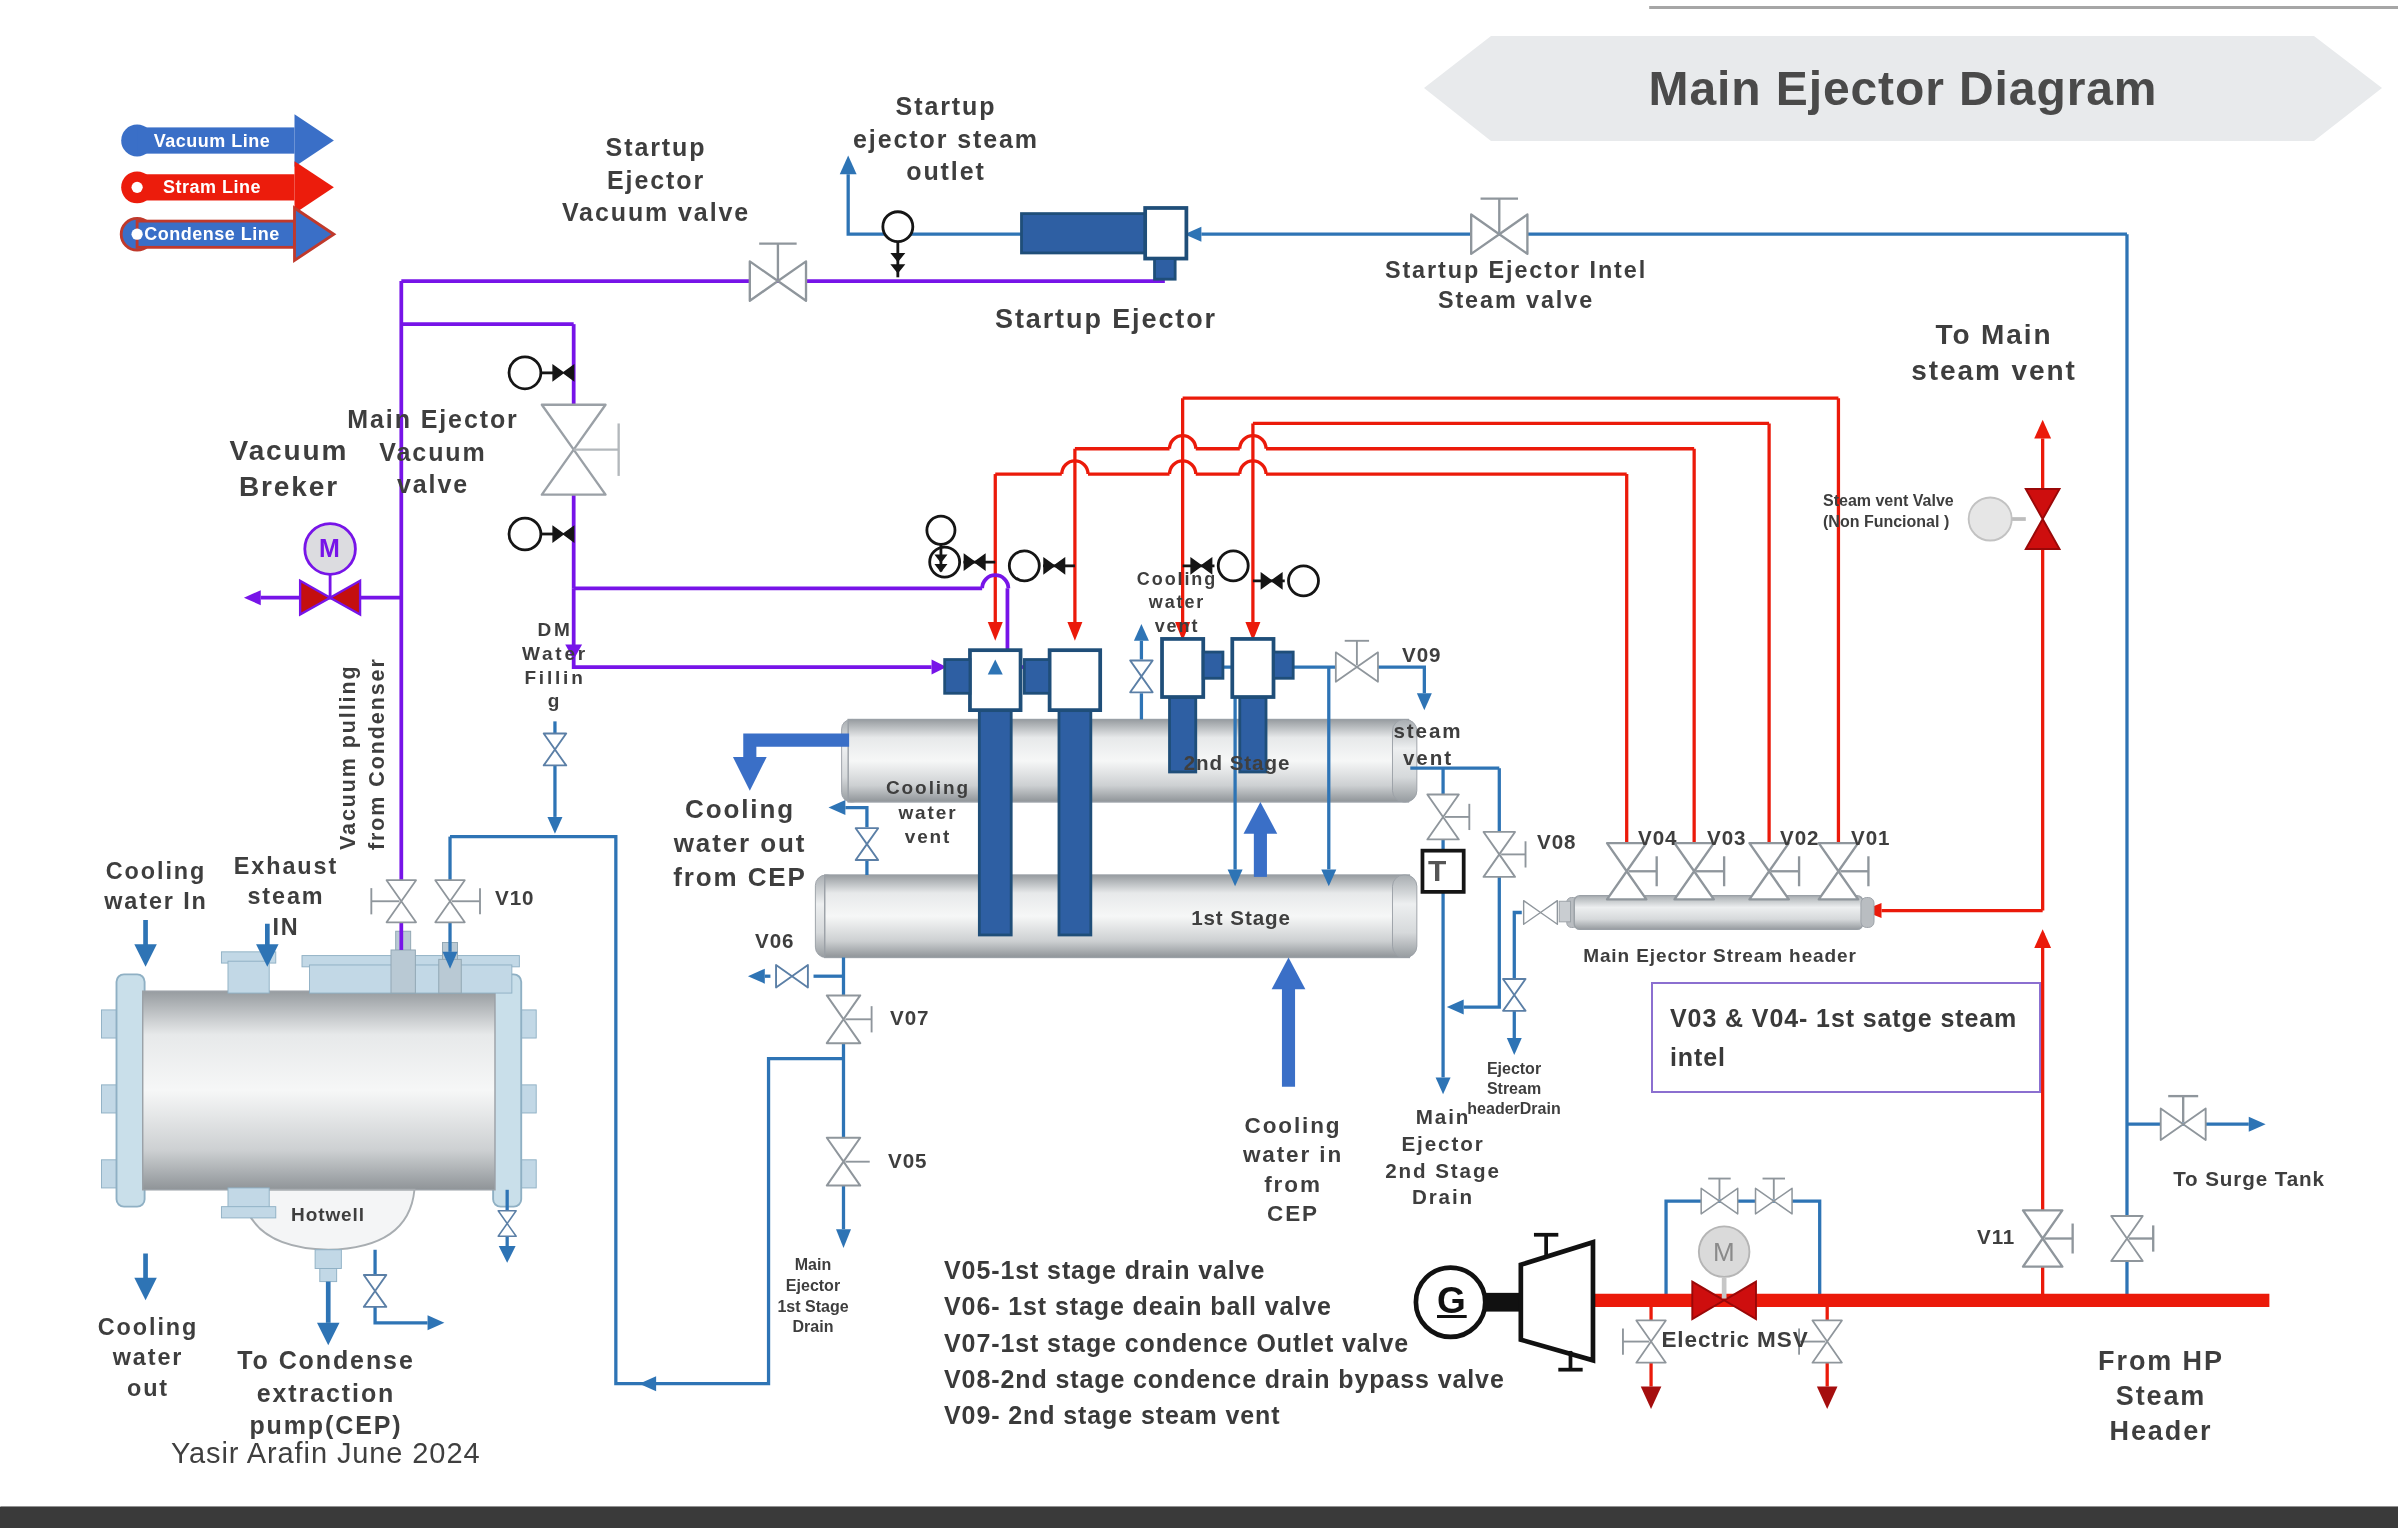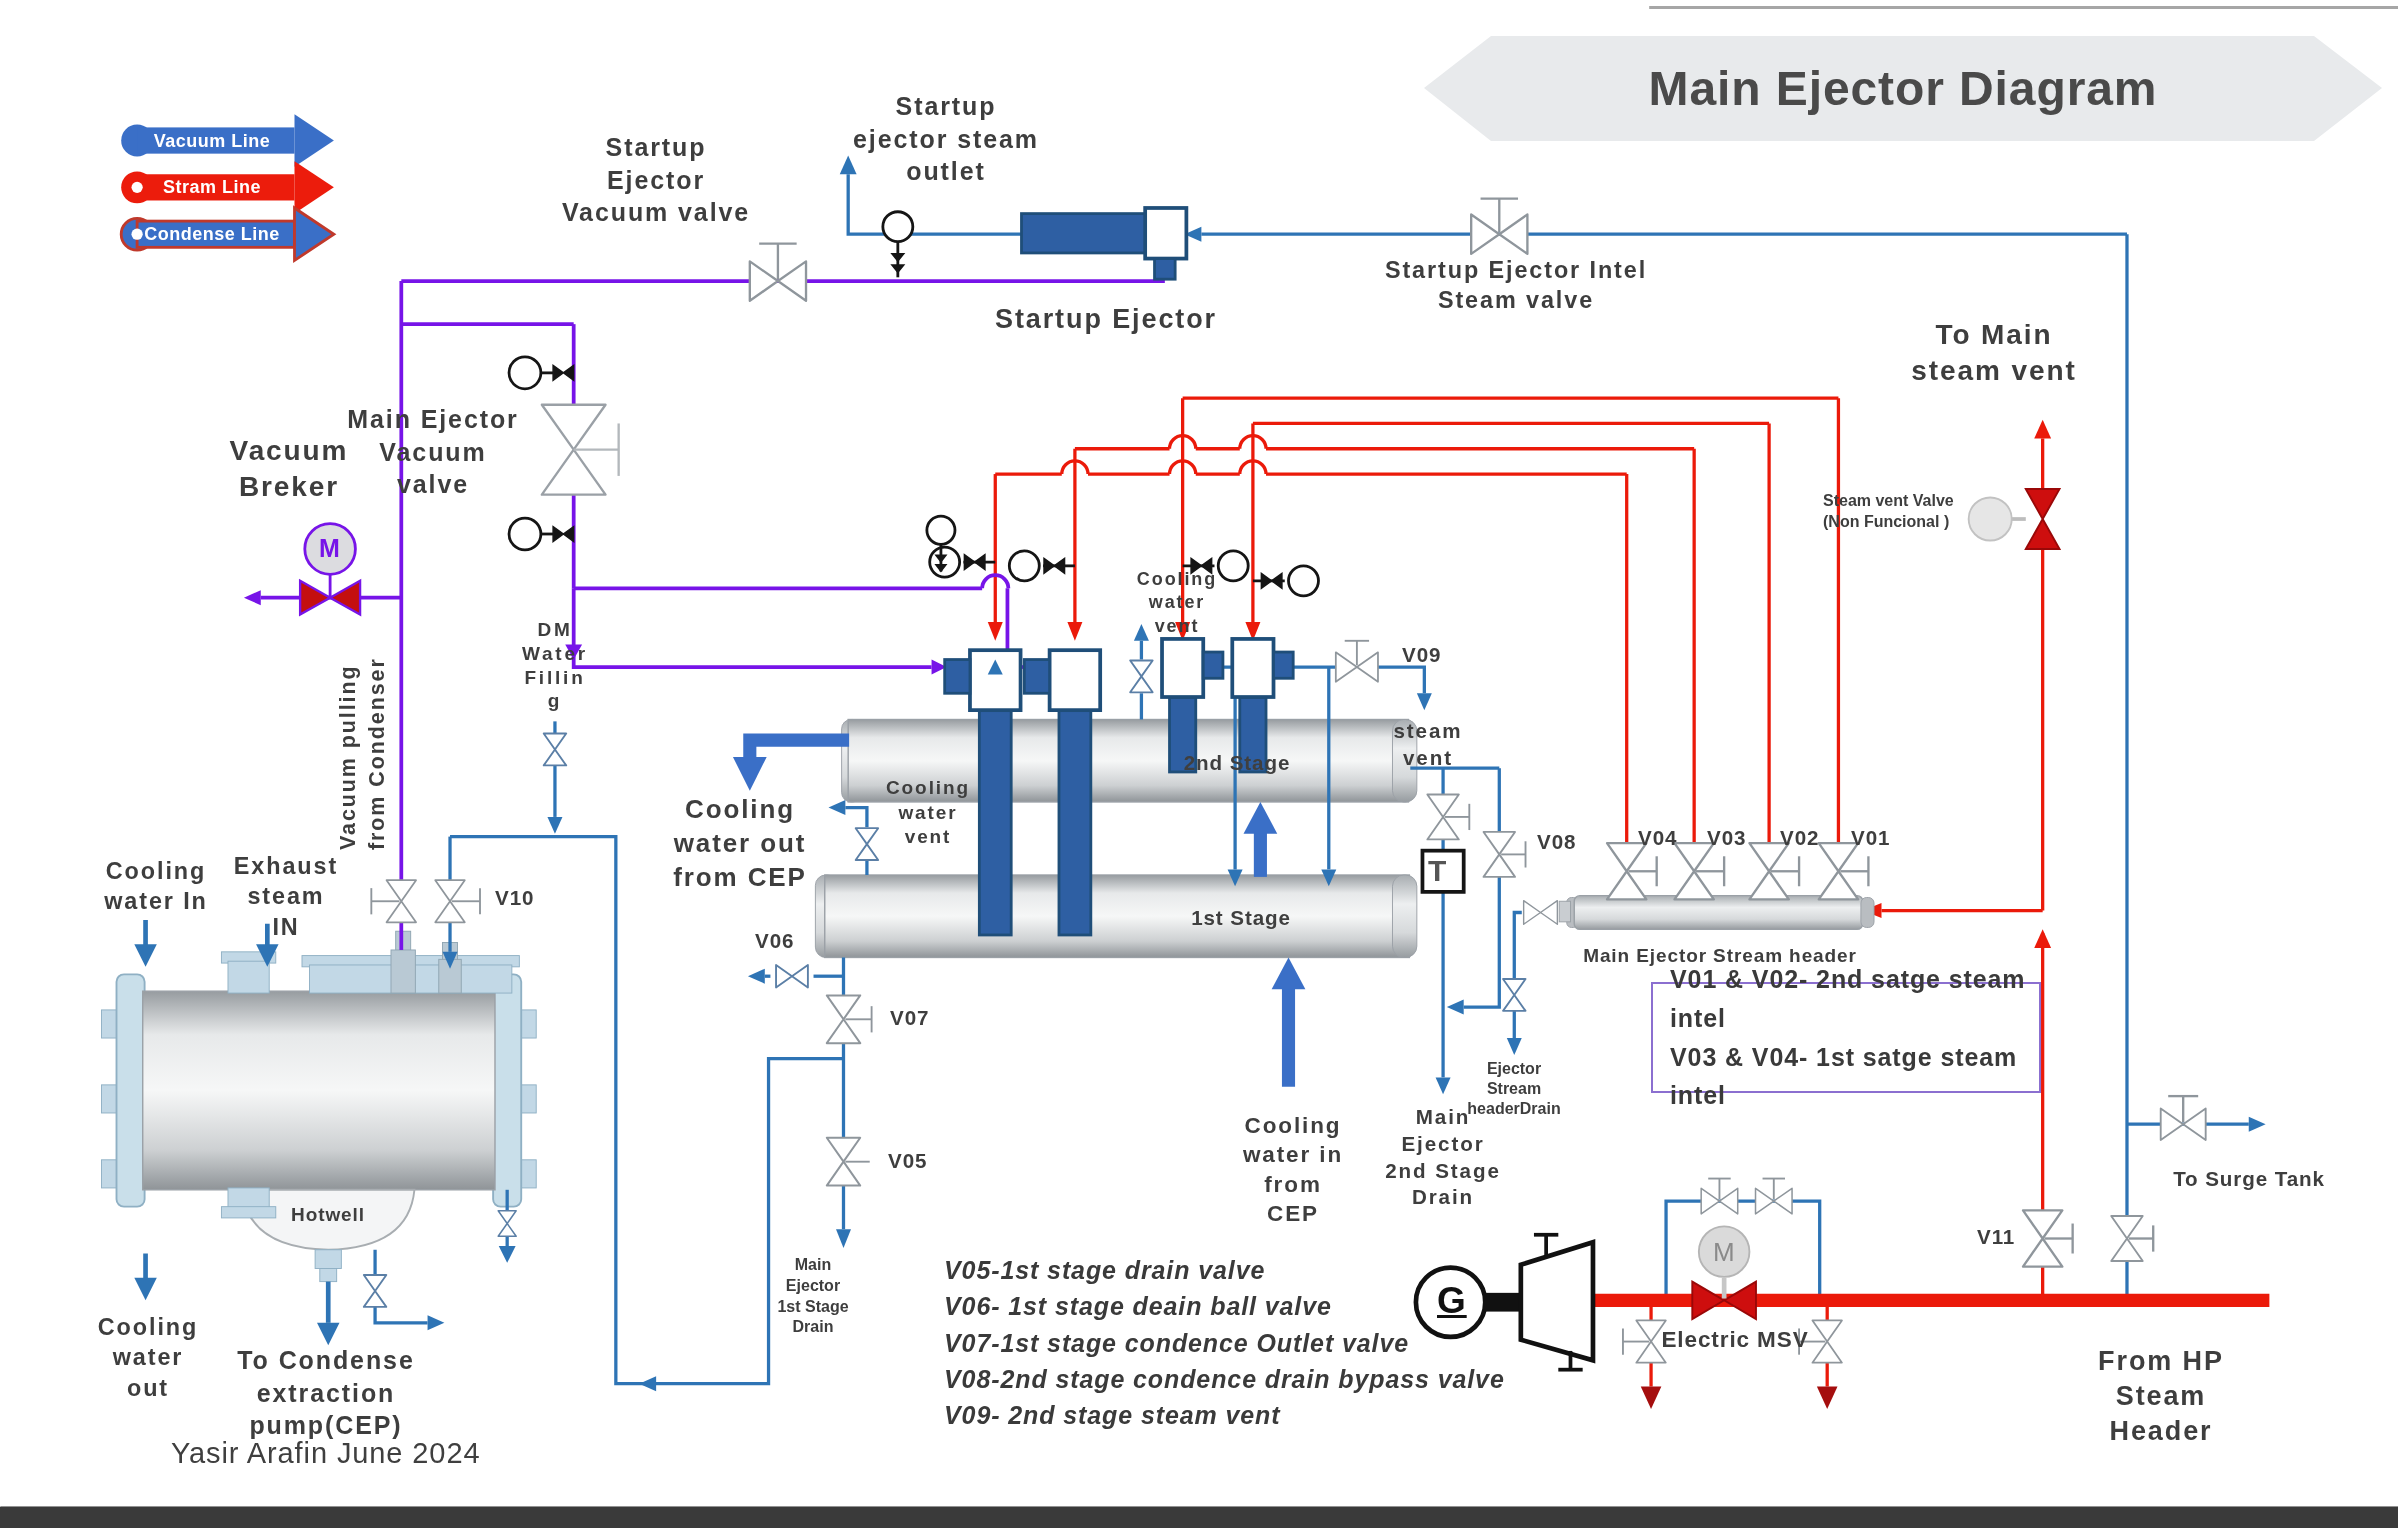--- a/index.html
+++ b/index.html
@@ -11,21 +11,21 @@
   .lbl.light{font-weight:600;}
   .lbl.right{transform:none;text-align:left;}
   .vlabel{position:absolute;font-weight:700;color:#3E3E3E;letter-spacing:0.9px;white-space:nowrap;}
   #title-banner{position:absolute;left:1424px;top:36px;width:958px;height:105px;
     background:#E8EAEC;clip-path:polygon(67px 0,890px 0,958px 52px,890px 105px,67px 105px,0 52px);
     display:flex;align-items:center;justify-content:center;}
   #title-banner span{font-size:48px;font-weight:700;color:#4A4A4A;letter-spacing:0.9px;text-align:right;}
   #note-box{position:absolute;left:1651px;top:982px;width:390px;height:111px;border:2.8px solid #8B6FD0;
     background:#fff;display:flex;flex-direction:column;justify-content:center;padding-left:17px;box-sizing:border-box;}
   #note-box div{font-size:25px;font-weight:700;color:#3A3A3A;letter-spacing:0.9px;line-height:1.55;}
-  #valve-list{position:absolute;left:944px;top:1252px;width:581px;font-style:italic;}
+  #valve-list{position:absolute;left:944px;top:1252px;width:581px;}
   #valve-list div{font-size:25px;font-weight:700;color:#3A3A3A;letter-spacing:0.9px;line-height:1.45;white-space:normal;}
   #vertical-note{position:absolute;left:334px;top:588px;height:262px;
      writing-mode:vertical-rl;transform:rotate(180deg);font-size:21.5px;font-weight:700;
      color:#3E3E3E;letter-spacing:1.9px;line-height:1.35;}
   #signature{position:absolute;left:171px;top:1437px;font-size:29px;color:#3F3F3F;letter-spacing:0.9px;text-align:right;}
   #bottom-bar{position:absolute;left:0;top:1507px;width:2399px;height:21.5px;background:#3A3A3A;}
   .legend-text{position:absolute;transform:translate(-50%,-50%);color:#fff;font-size:18px;font-weight:700;letter-spacing:0.5px;}
 </style>
 </head>
 <body>
@@ -581,21 +581,20 @@
 <span class="vlabel" style="left:1537px;top:830px;font-size:20.6px">V08</span>
 <span class="vlabel" style="left:495px;top:886px;font-size:20.6px">V10</span>
 <span class="vlabel" style="left:1977px;top:1225px;font-size:20.6px">V11</span>
 
 <span class="vlabel" style="left:319px;top:534px;font-size:25px;color:#7714E8">M</span>
 <span class="vlabel" style="left:1713px;top:1237px;font-size:26px;color:#8A8A8A;font-weight:400">M</span>
 <span class="vlabel" style="left:1437px;top:1280px;font-size:37px;color:#111;text-decoration:underline">G</span>
 <span class="vlabel" style="left:1428px;top:854px;font-size:30px;color:#555">T</span>
 
 <div id="note-box">
-  <div>V01 &amp; V02- 2nd satge steam intel</div>
   <div>V03 &amp; V04- 1st satge steam intel</div>
 </div>
 
 <div id="valve-list">
   <div>V05-1st stage drain valve</div>
   <div>V06- 1st stage deain ball valve</div>
   <div>V07-1st stage condence Outlet valve</div>
   <div>V08-2nd stage condence drain bypass valve</div>
   <div>V09- 2nd stage steam vent</div>
 </div>

